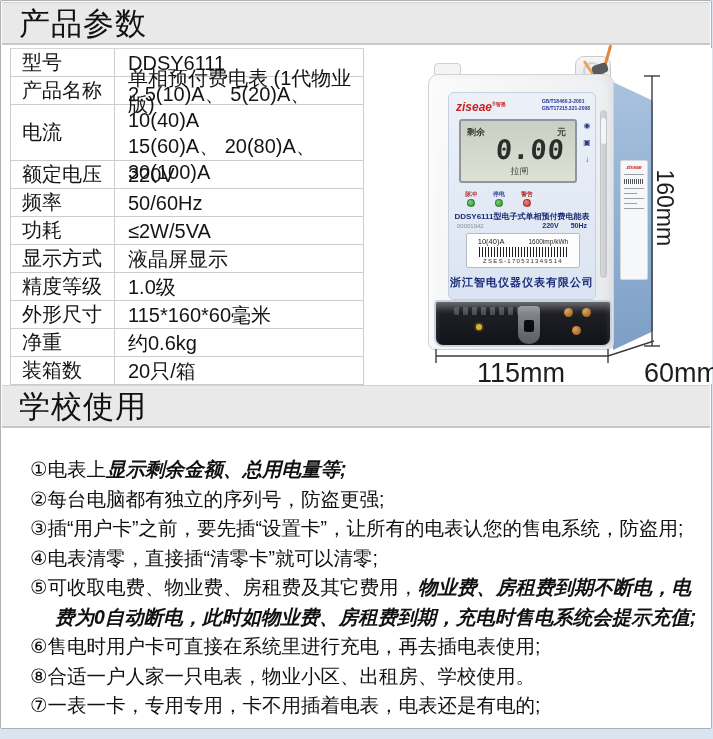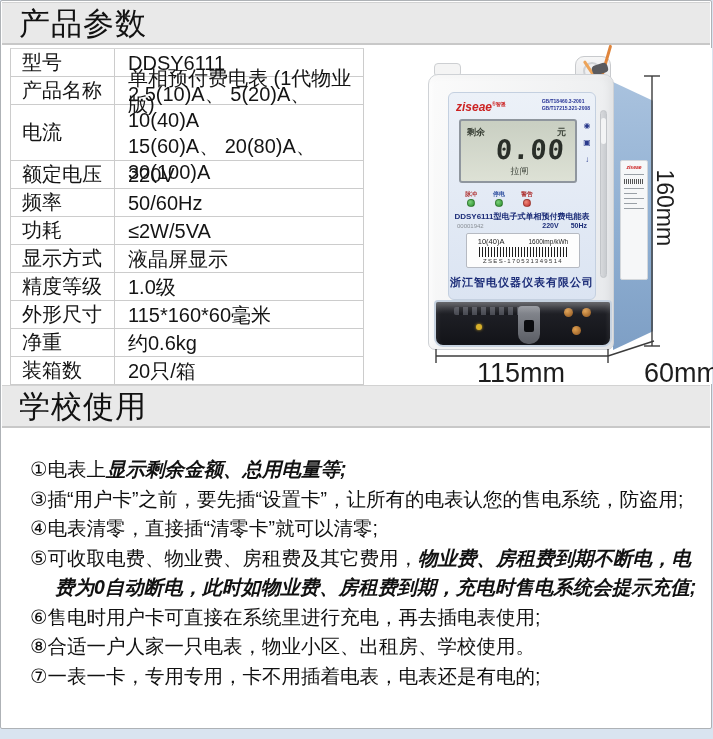--- a/index.html
+++ b/index.html
@@ -297,20 +297,21 @@
     <div class="dim-label dim-w">115mm</div>
     <div class="dim-label dim-d">60mm</div>
   </div>
 
   <div class="band band2">
     <span>学校使用</span>
   </div>
 
   <div class="features">
     <div class="feat"><span>①</span><span>电表上</span><span class="b">显示剩余金额、总用电量等;</span></div>
+    <div class="feat"><span>②</span><span>每台电脑都有独立的序列号，防盗更强;</span><span class="b"></span></div>
     <div class="feat"><span>③</span><span>插“用户卡”之前，要先插“设置卡”，让所有的电表认您的售电系统，防盗用;</span><span class="b"></span></div>
     <div class="feat"><span>④</span><span>电表清零，直接插“清零卡”就可以清零;</span><span class="b"></span></div>
     <div class="feat"><span>⑤</span><span>可收取电费、物业费、房租费及其它费用，</span><span class="b">物业费、房租费到期不断电，电费为0自动断电，此时如物业费、房租费到期，充电时售电系统会提示充值;</span></div>
     <div class="feat"><span>⑥</span><span>售电时用户卡可直接在系统里进行充电，再去插电表使用;</span><span class="b"></span></div>
     <div class="feat"><span>⑧</span><span>合适一户人家一只电表，物业小区、出租房、学校使用。</span><span class="b"></span></div>
     <div class="feat"><span>⑦</span><span>一表一卡，专用专用，卡不用插着电表，电表还是有电的;</span><span class="b"></span></div>
   </div>
 
 </div>
 

